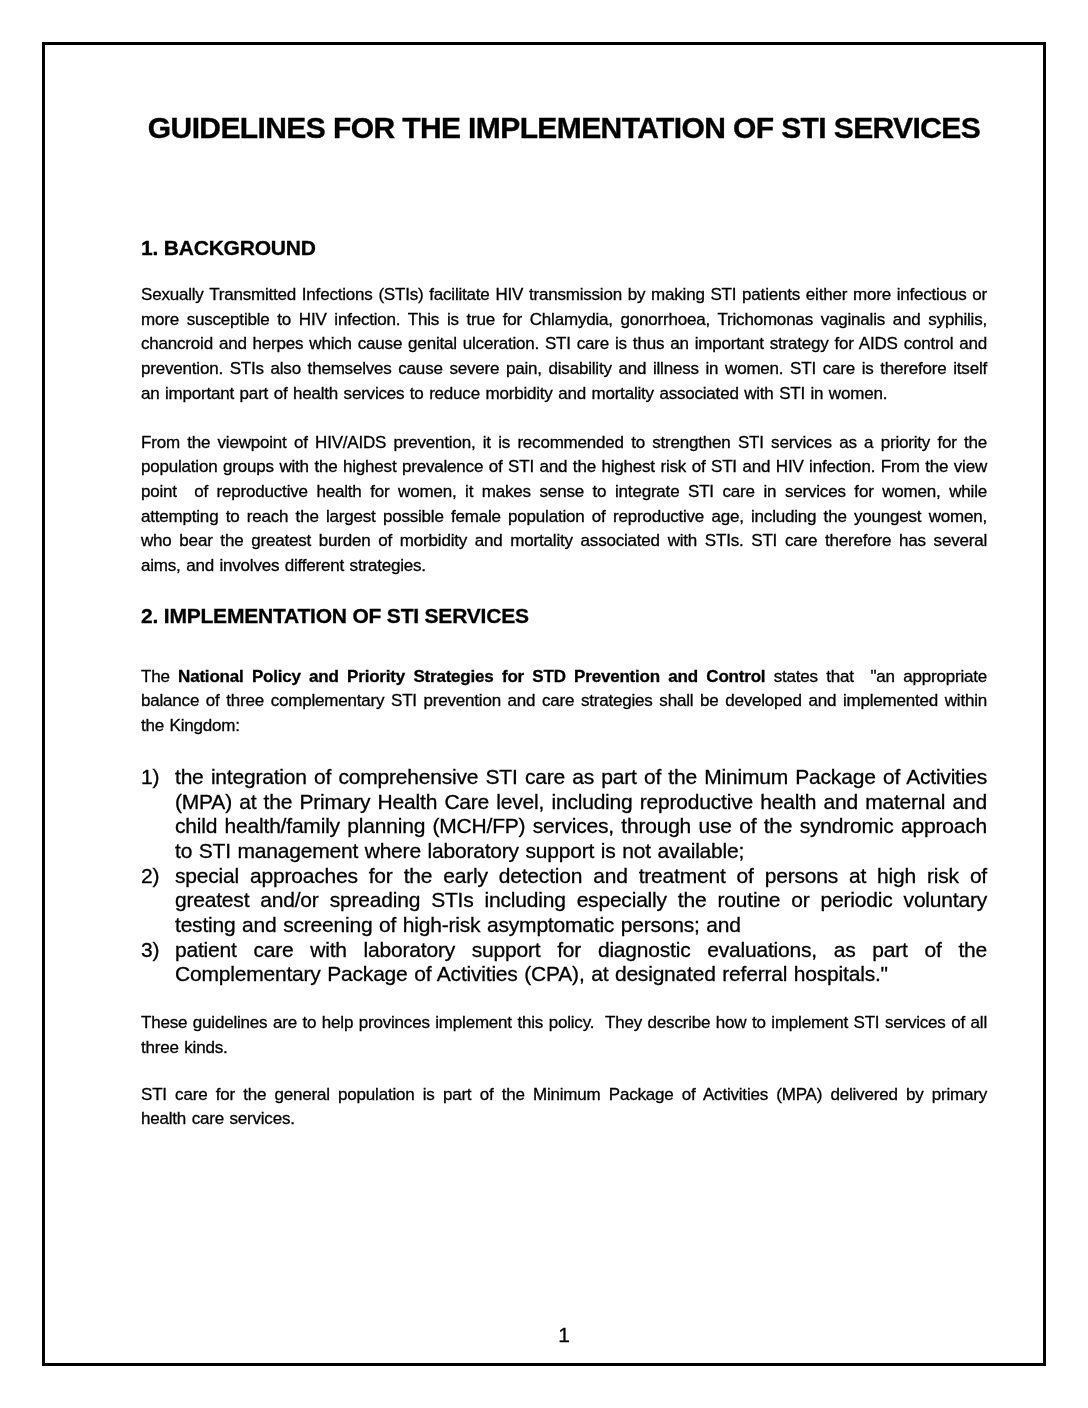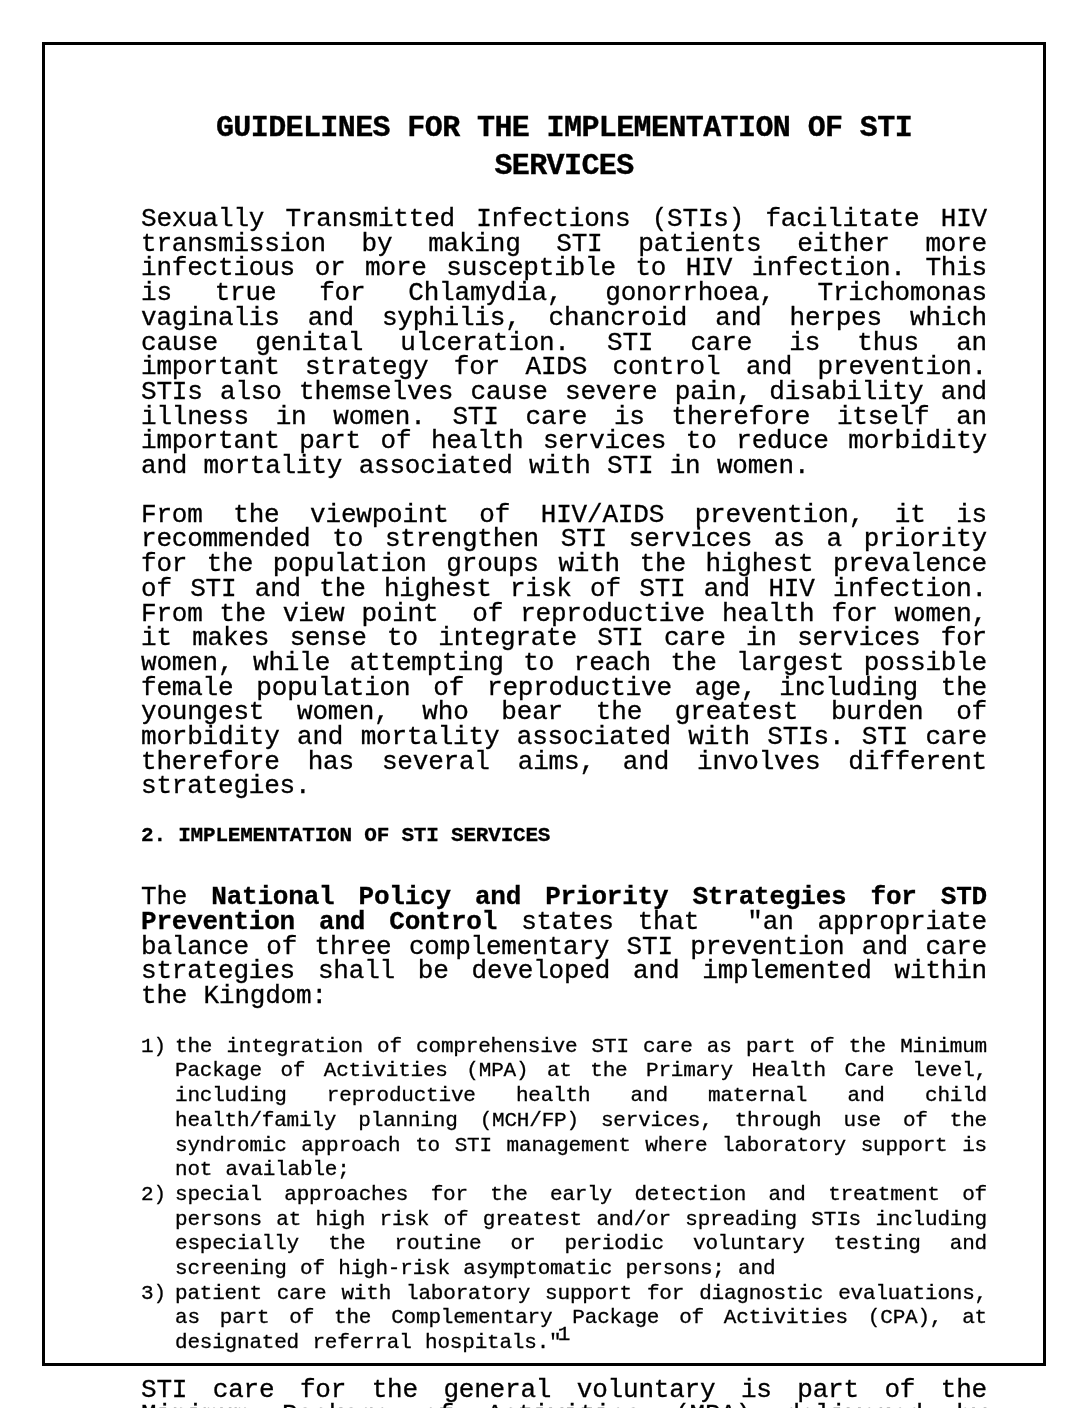--- a/index.html
+++ b/index.html
@@ -21,21 +21,20 @@
     border: 3px solid #000000;
     background: #ffffff;
   }
   .content {
     position: relative;
     box-sizing: border-box;
     width: 100%;
     height: 100%;
     padding: 64px 56px 2px 96px;
     color: #000000;
-    font-family: Liberation Mono, monospace;
   }
   .doc-title {
     margin: 0;
     font-size: 30px;
     font-weight: bold;
     line-height: 38px;
     text-align: center;
     letter-spacing: -0.6px;
     -webkit-text-stroke: 0.35px #000;
   }
@@ -44,21 +43,21 @@
     font-size: 21px;
     font-weight: bold;
     line-height: 26px;
     letter-spacing: -0.2px;
     -webkit-text-stroke: 0.3px #000;
   }
   .h-first { margin-top: 88px; }
   .h-sec3  { margin-top: 22px; }
   .para {
     margin: 22px 0 0 0;
-    font-size: 26px;
+    font-size: 17px;
     line-height: 24.7px;
     text-align: justify;
     letter-spacing: -0.2px;
     word-spacing: 1px;
     -webkit-text-stroke: 0.3px #000;
   }
   .para.tight { margin-top: 36px; }
   .para.after-list { margin-top: 24px; }
   .bold { font-weight: bold; }
   .nlist { margin-top: 26px; }
@@ -89,20 +88,21 @@
   }
 </style>
 </head>
 <body>
 
 <div class="page">
   <div class="content">
 
     <h1 class="doc-title">GUIDELINES FOR THE IMPLEMENTATION OF STI SERVICES</h1>
 
+    <h2 class="heading h-first">1. BACKGROUND</h2>
 
     <p class="para">Sexually Transmitted Infections (STIs) facilitate HIV transmission by making STI patients either more infectious or more susceptible to HIV infection. This is true for Chlamydia, gonorrhoea, Trichomonas vaginalis and syphilis, chancroid and herpes which cause genital ulceration. STI care is thus an important strategy for AIDS control and prevention. STIs also themselves cause severe pain, disability and illness in women. STI care is therefore itself an important part of health services to reduce morbidity and mortality associated with STI in women.</p>
 
     <p class="para" style="margin-top:24px;">From the viewpoint of HIV/AIDS prevention, it is recommended to strengthen STI services as a priority for the population groups with the highest prevalence of STI and the highest risk of STI and HIV infection. From the view point&nbsp; of reproductive health for women, it makes sense to integrate STI care in services for women, while attempting to reach the largest possible female population of reproductive age, including the youngest women, who bear the greatest burden of morbidity and mortality associated with STIs. STI care therefore has several aims, and involves different strategies.</p>
 
     <h2 class="heading">2. IMPLEMENTATION OF STI SERVICES</h2>
 
     <p class="para tight"><span>The </span><span class="bold">National Policy and Priority Strategies for STD Prevention and Control</span><span> states that&nbsp; "an appropriate balance of three complementary STI prevention and care strategies shall be developed and implemented within the Kingdom:</span></p>
 
     <div class="nlist">
@@ -110,19 +110,20 @@
         <span class="lmark">1)</span><span>the integration of comprehensive STI care as part of the Minimum Package of Activities (MPA) at the Primary Health Care level, including reproductive health and maternal and child health/family planning (MCH/FP) services, through use of the syndromic approach to STI management where laboratory support is not available;</span>
       </div>
       <div class="litem">
         <span class="lmark">2)</span><span>special approaches for the early detection and treatment of persons at high risk of greatest and/or spreading STIs including especially the routine or periodic voluntary testing and screening of high-risk asymptomatic persons; and</span>
       </div>
       <div class="litem">
         <span class="lmark">3)</span><span>patient care with laboratory support for diagnostic evaluations, as part of the Complementary Package of Activities (CPA), at designated referral hospitals."</span>
       </div>
     </div>
 
+    <p class="para after-list">These guidelines are to help provinces implement this policy.&nbsp; They describe how to implement STI services of all three kinds.</p>
 
 
-    <p class="para">STI care for the general voluntary is part of the Minimum Package of Activities (MPA) delivered by primary health care services.</p>
+    <p class="para">STI care for the general population is part of the Minimum Package of Activities (MPA) delivered by primary health care services.</p>
 
     <div class="pagenum">1</div>
   </div>
 </div>
 
 </body></html>

